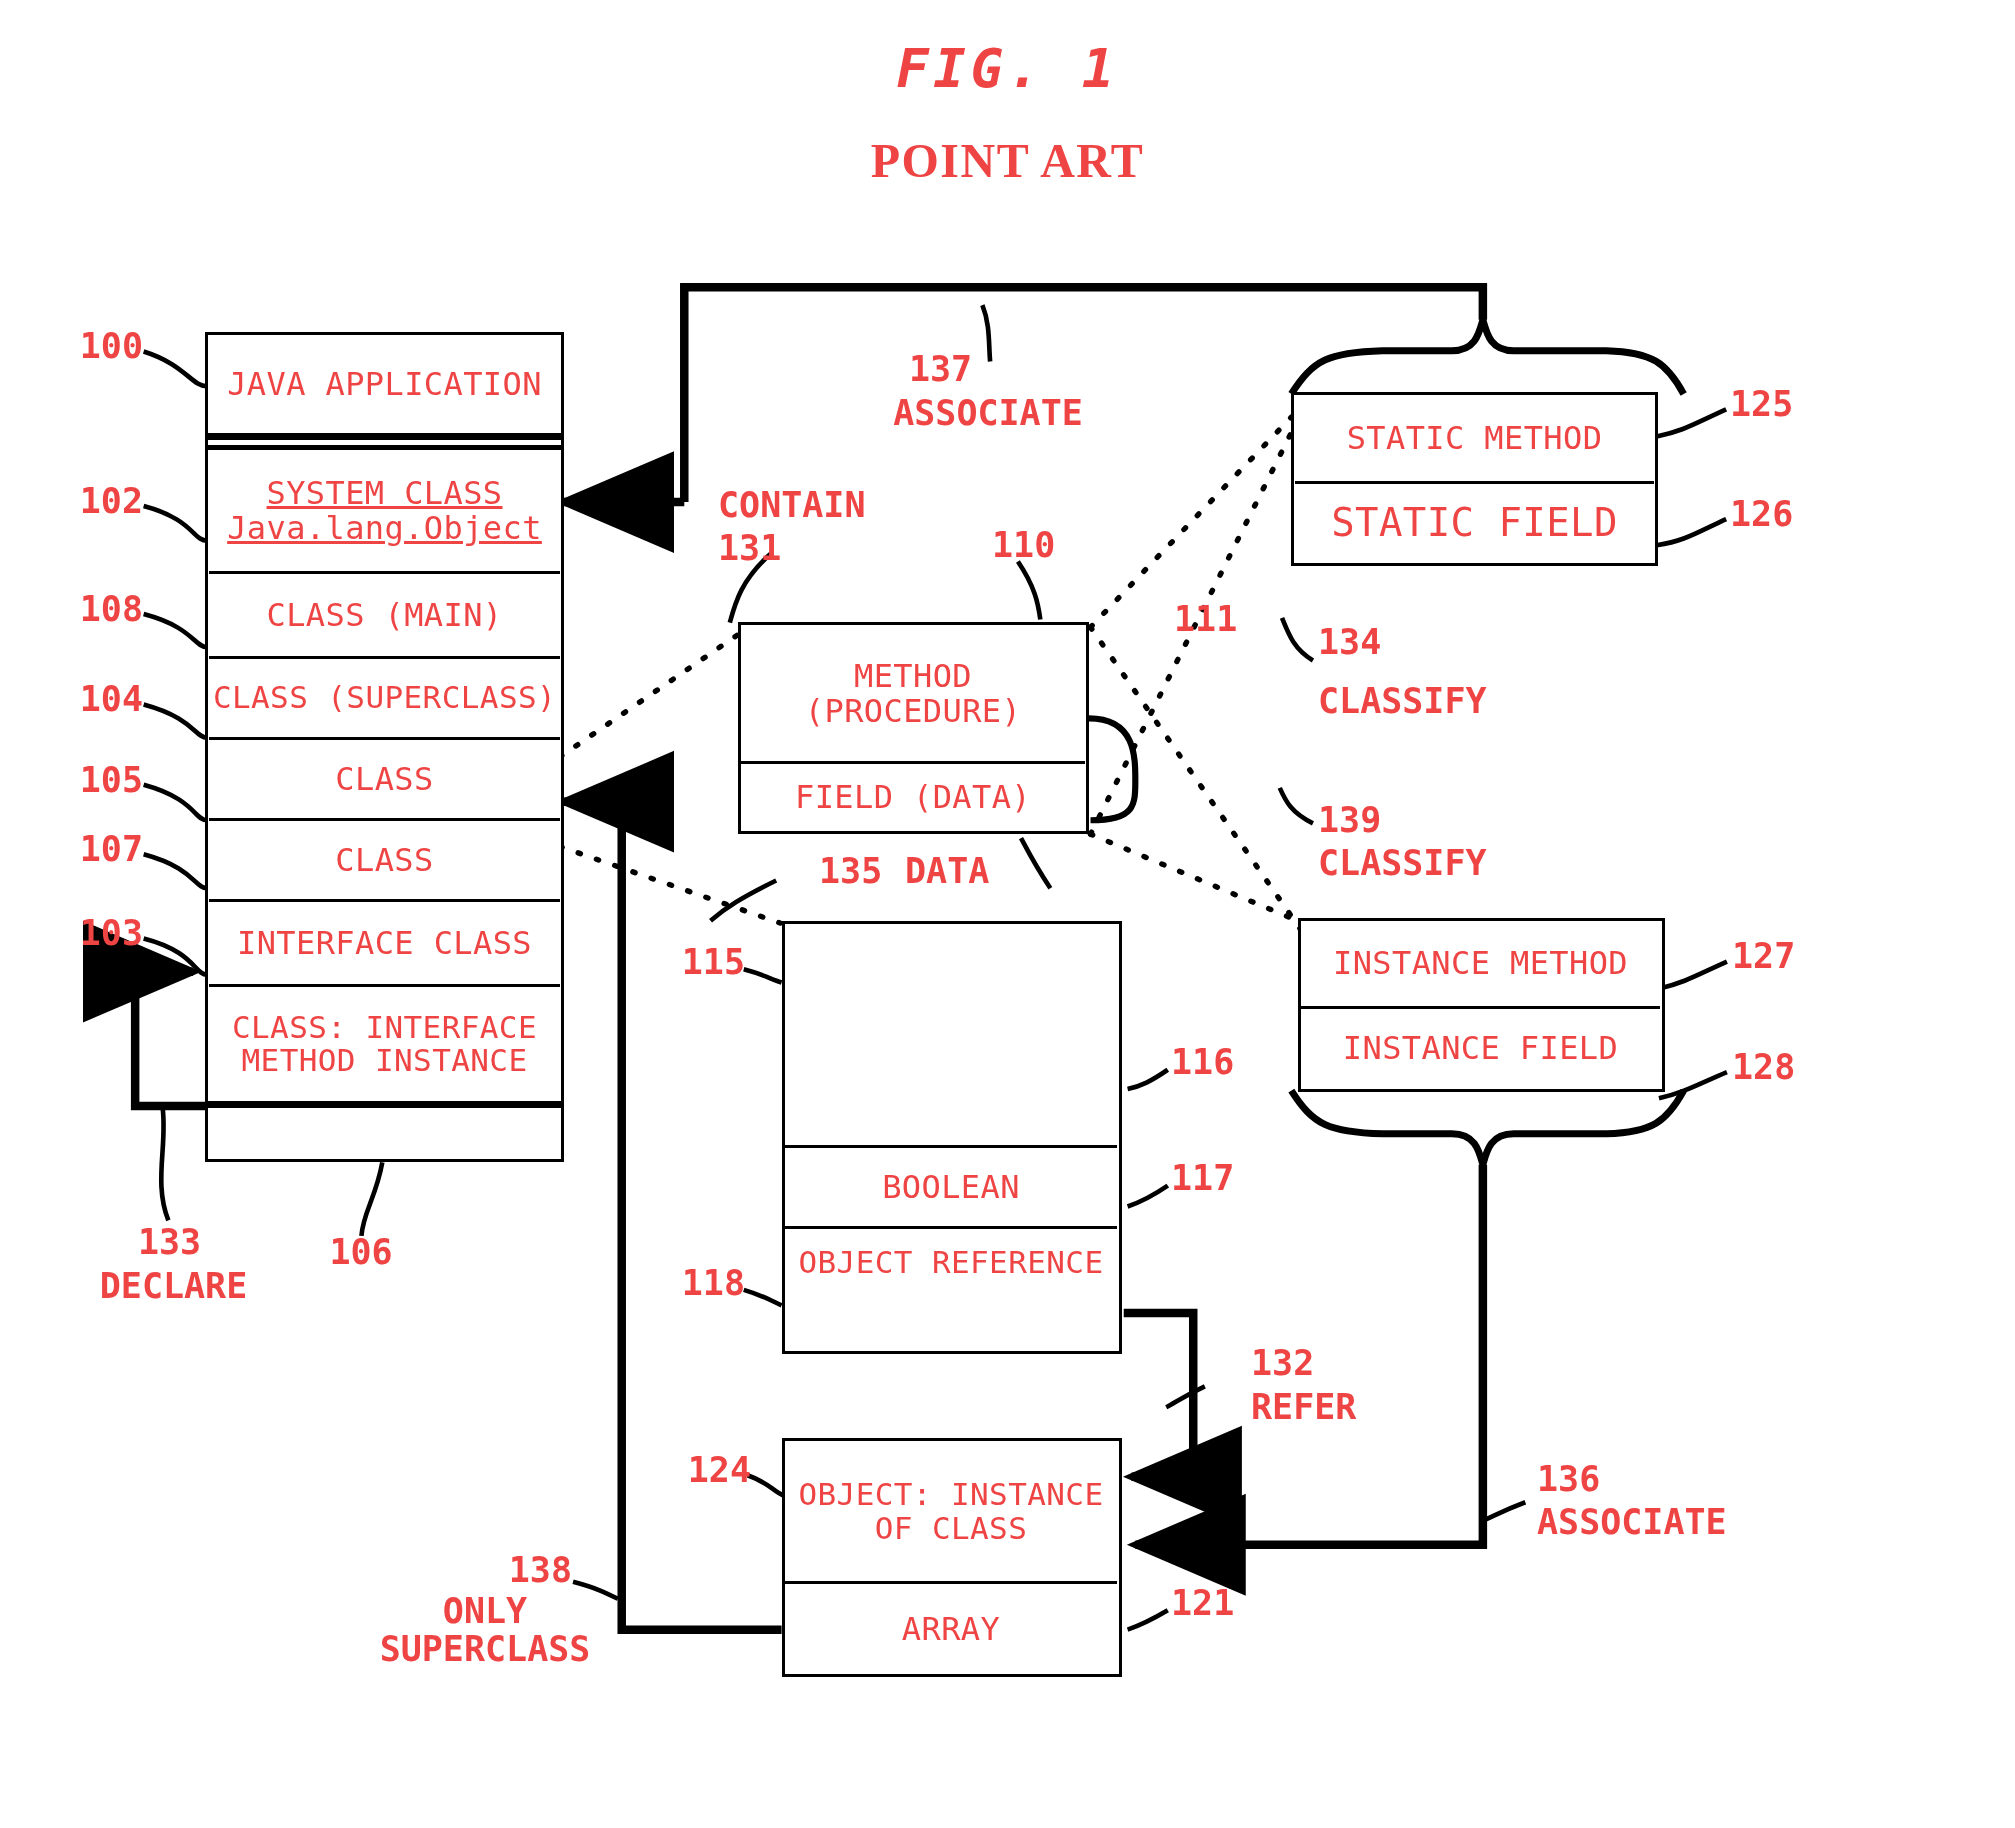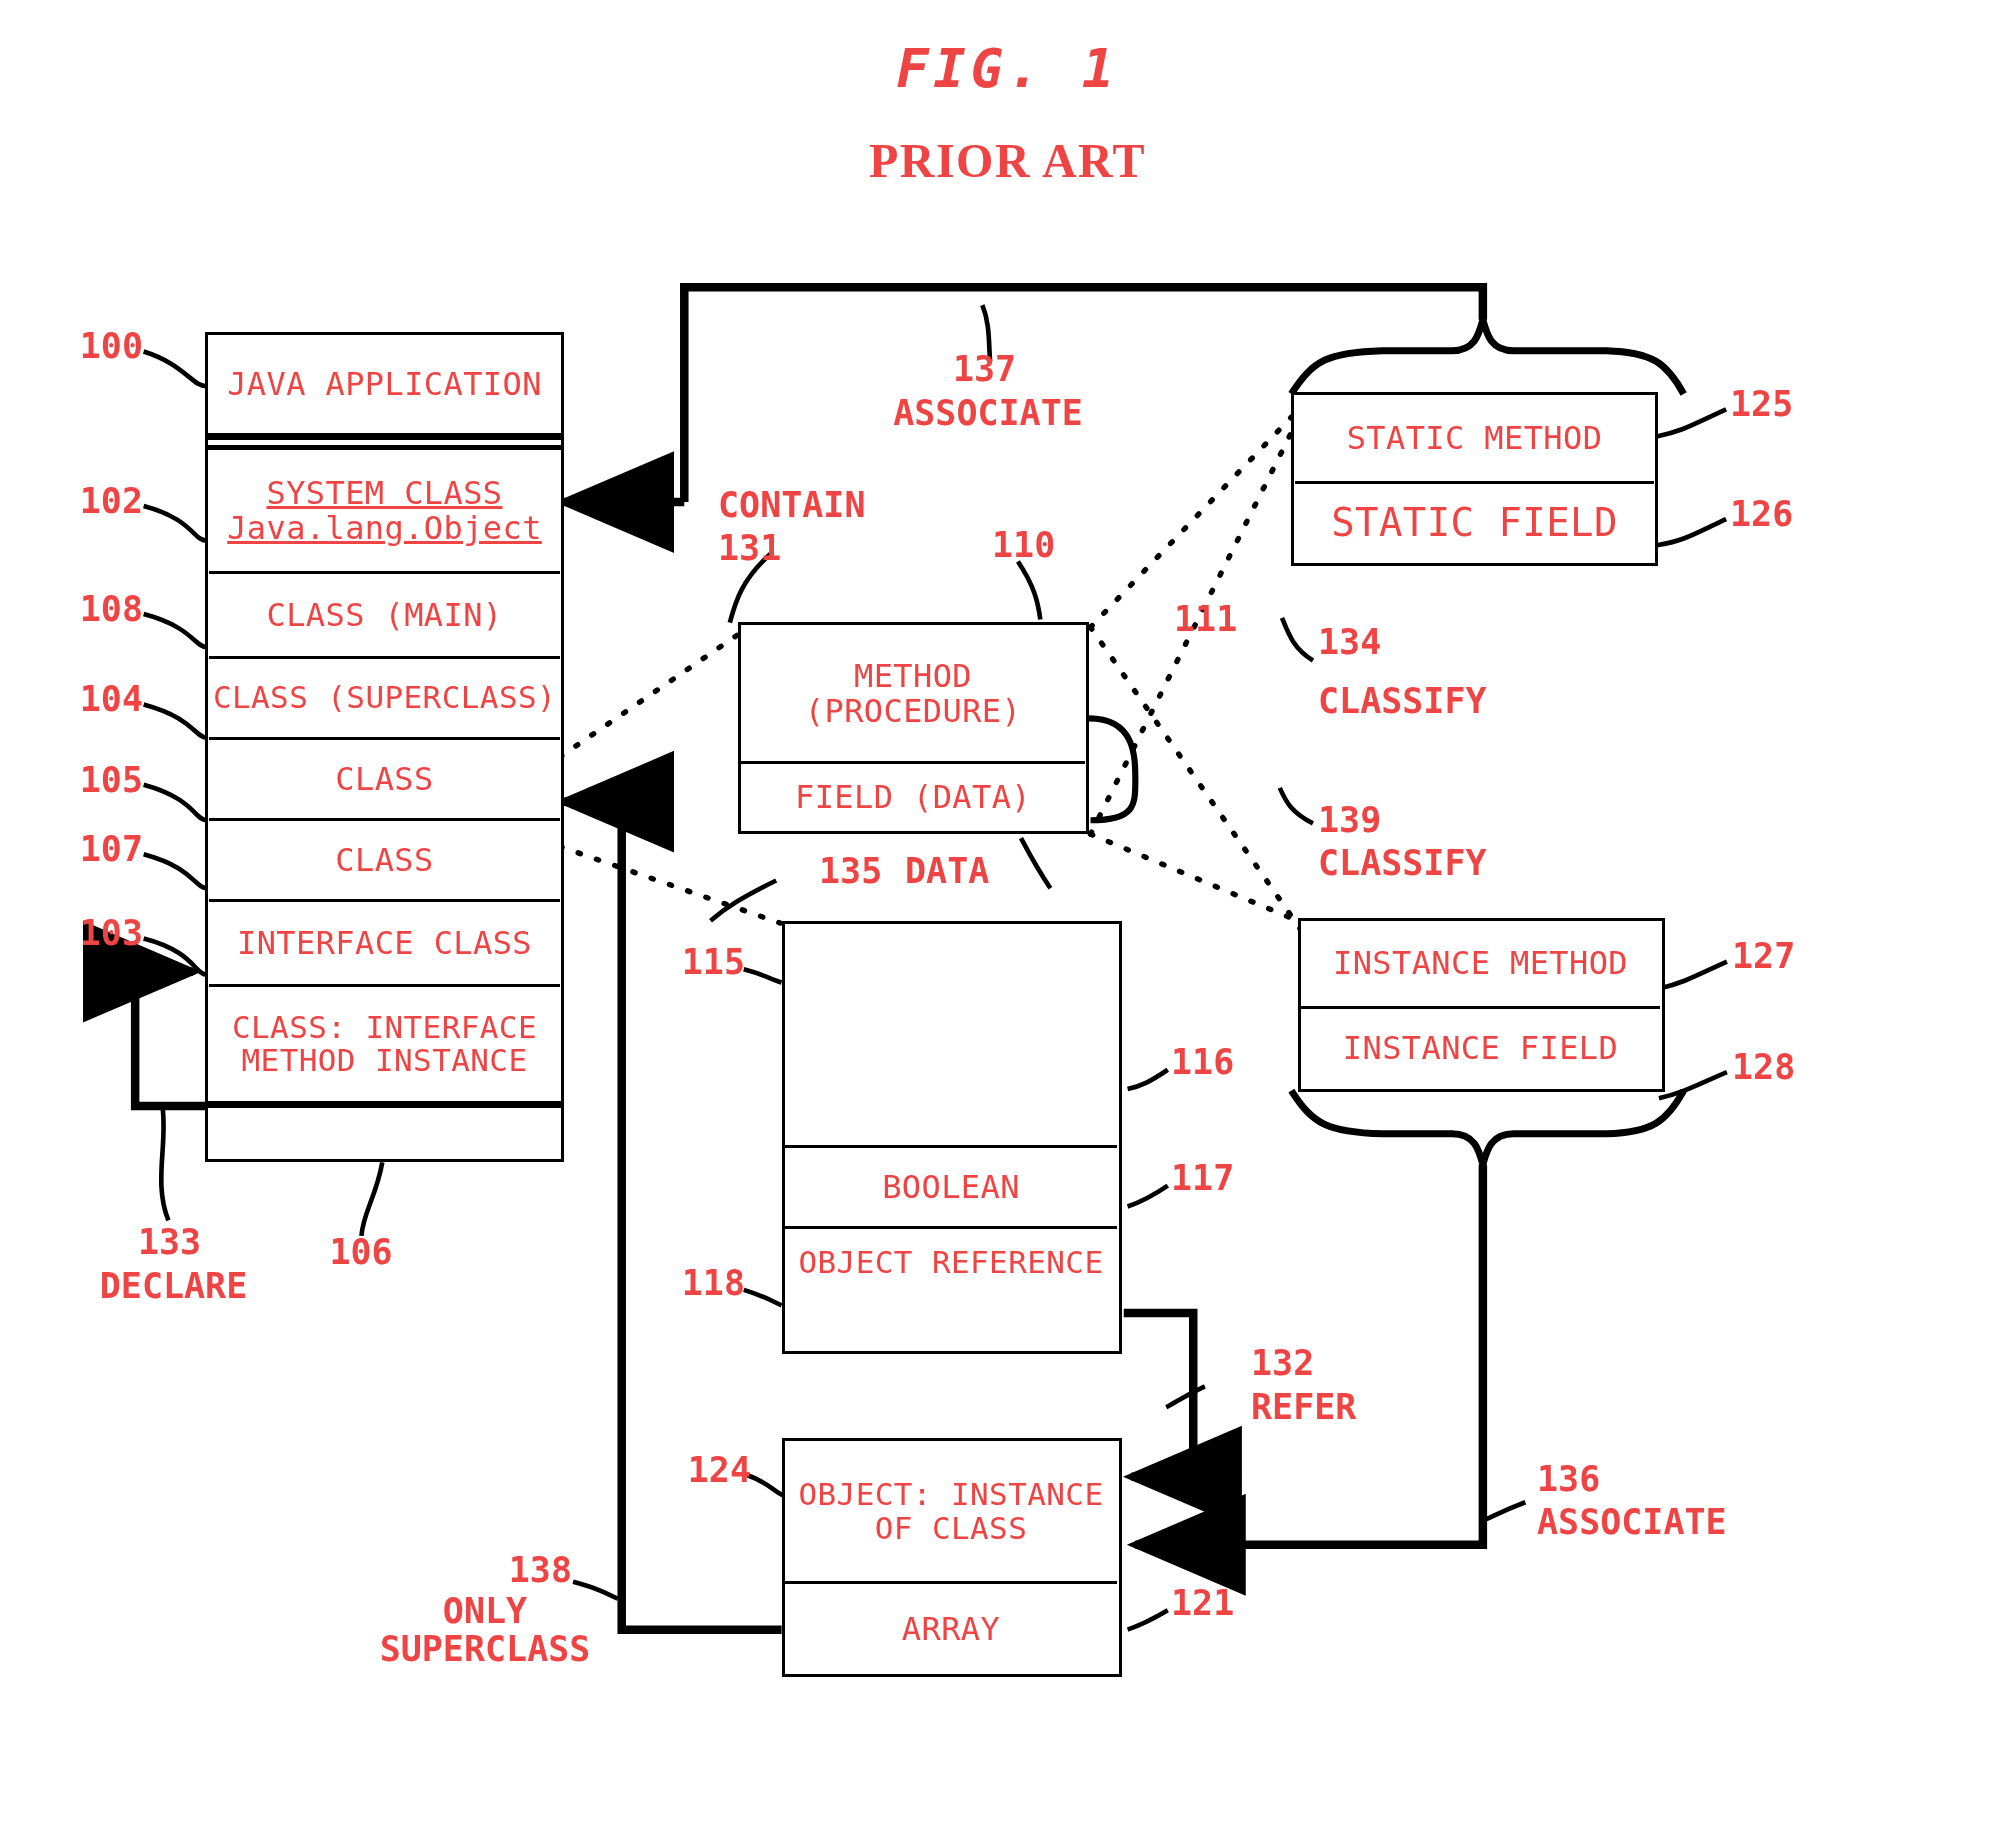--- a/index.html
+++ b/index.html
@@ -91,21 +91,21 @@
     height: 1829px;
     pointer-events: none;
   }
 </style>
 </head>
 <body>
 
 <div id="canvas">
 
   <div class="fig-title">FIG. 1</div>
-  <div class="fig-sub">PRIOR ART</div>
+  <div class="fig-sub">POINT ART</div>
 
   <svg class="overlay" viewBox="0 0 2609 2368">
     <defs>
       <marker id="ah" markerWidth="16" markerHeight="16" refX="13" refY="6" orient="auto">
         <path d="M0,0 L14,6 L0,12 z" fill="#000"></path>
       </marker>
     </defs>
 
     <g fill="none" stroke="#000" stroke-width="6">
       <path d="M186,455 C 240,472 248,500 268,500"></path>
@@ -233,21 +233,21 @@
 (PROCEDURE)</div>
 
   <div class="cell bt" style="left:741px; top:761px; width:344px; height:70px; font-size:32px;">FIELD (DATA)</div>
 
   <div class="ref" style="left:992px; top:527px; width:108px;">110</div>
   <div class="ref" style="left:1174px; top:601px; width:108px;">111</div>
 
   <div class="ref" style="left:718px; top:487px; width:216px;">CONTAIN</div>
   <div class="ref" style="left:718px; top:530px; width:139px;">131</div>
 
-  <div class="ref c" style="left:915px; top:351px; width:139px;">137</div>
+  <div class="ref c" style="left:871px; top:351px; width:139px;">137</div>
   <div class="ref c" style="left:880px; top:395px; width:216px;">ASSOCIATE</div>
 
   <div class="box" style="left:1291px; top:392px; width:367px; height:174px;"></div>
 
   <div class="cell" style="left:1295px; top:396px; width:359px; height:85px; font-size:32px;">STATIC METHOD</div>
 
   <div class="cell bt" style="left:1295px; top:481px; width:359px; height:81px; font-size:39px;">STATIC FIELD</div>
 
   <div class="ref" style="left:1730px; top:386px; width:116px;">125</div>
   <div class="ref" style="left:1730px; top:496px; width:116px;">126</div>

